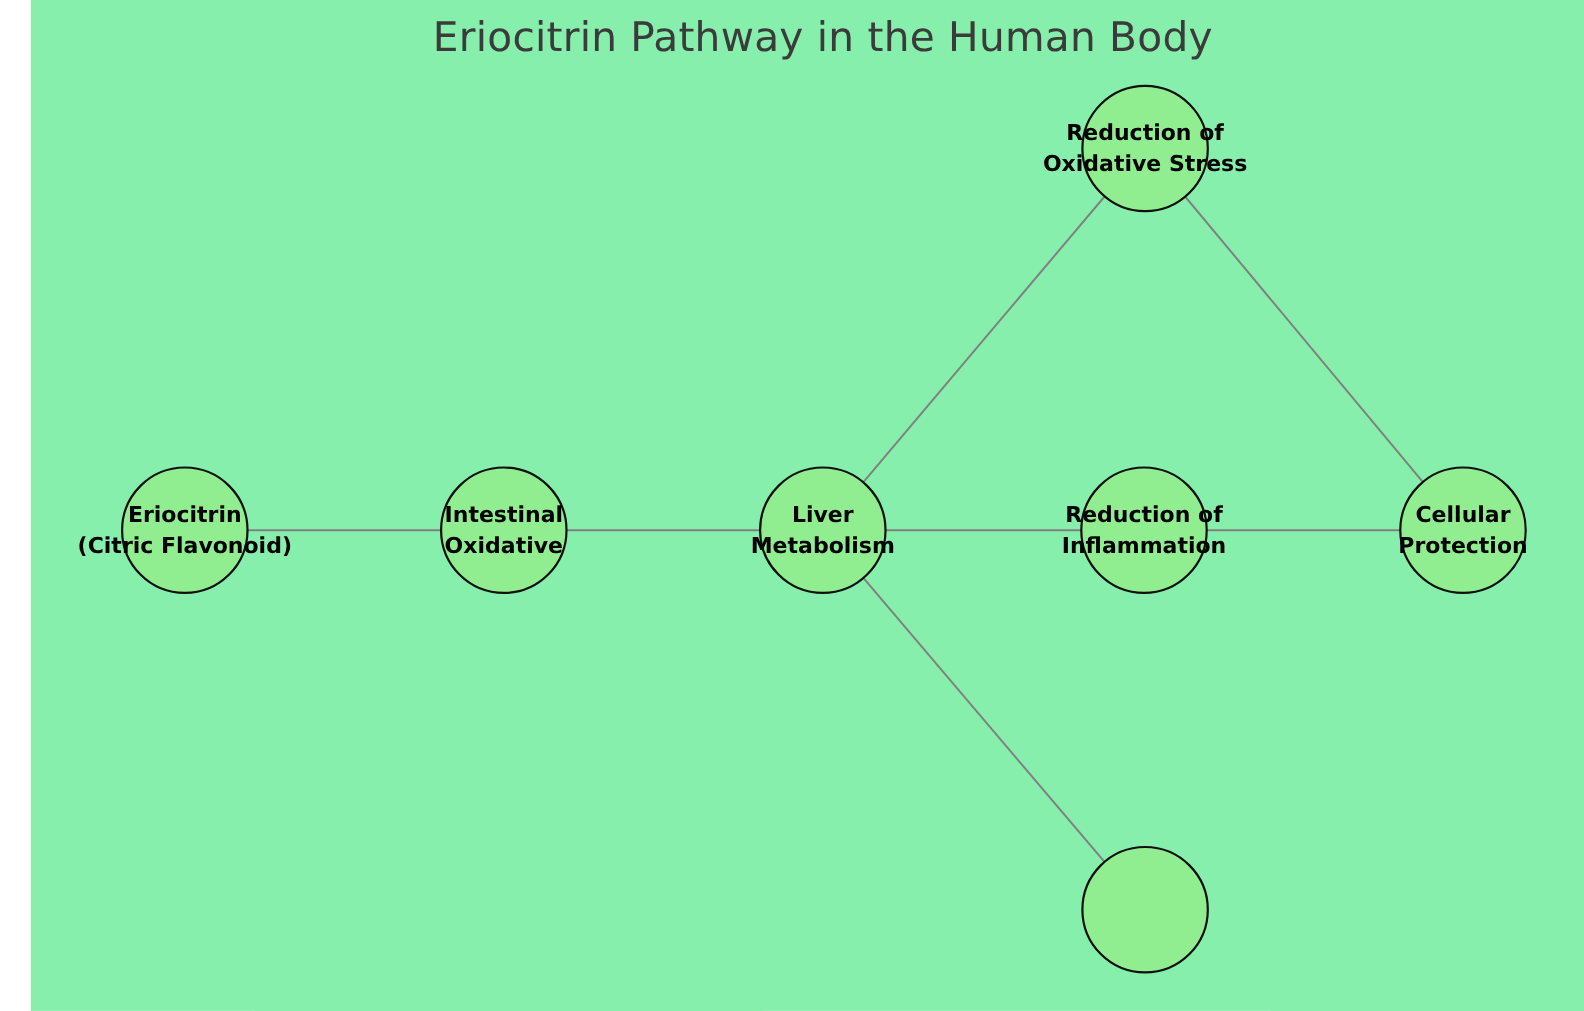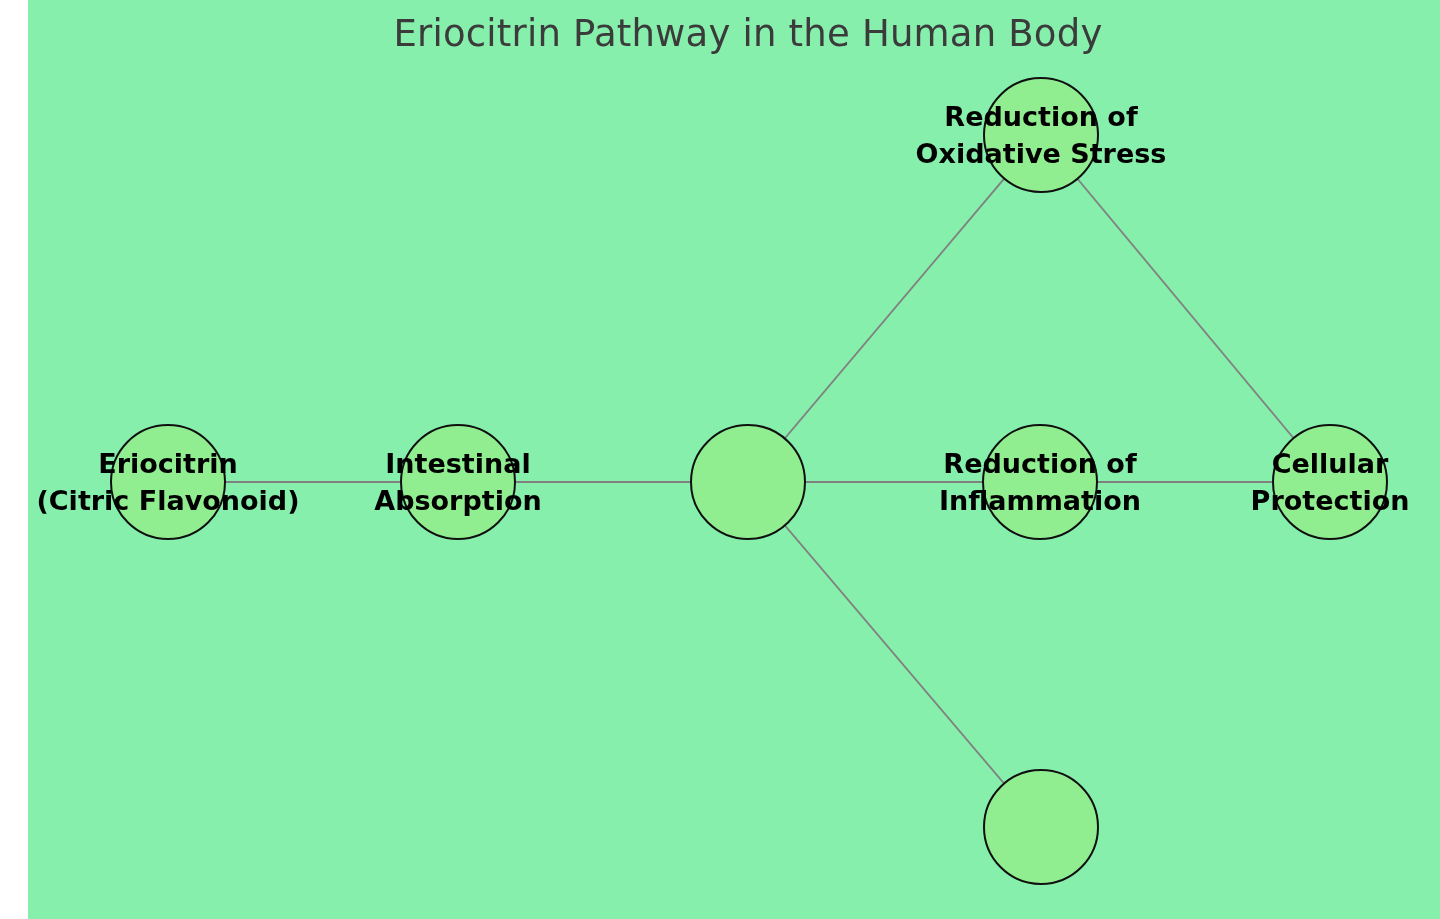--- a/index.html
+++ b/index.html
@@ -52,21 +52,21 @@
     position: absolute;
     border-radius: 50%;
     background: #90ee90;
     border: 2.2px solid #101010;
     box-sizing: border-box;
   }
   .node-label {
     position: absolute;
     text-align: center;
     font-family: "DejaVu Sans", sans-serif;
-    font-size: 27px;
+    font-size: 20px;
     font-weight: bold;
     color: #000000;
     line-height: 1.38;
     white-space: pre;
     left: 0;
     top: 50%;
     transform: translateY(-50%);
     width: 100%;
     pointer-events: none;
   }
@@ -92,21 +92,23 @@
       <div class="node" style="left: 82px; top: 424px; width: 116px; height: 116px; background: rgb(144, 238, 144); border-color: rgb(16, 16, 16);"></div>
       <div class="node" style="left: 372px; top: 424px; width: 116px; height: 116px; background: rgb(144, 238, 144); border-color: rgb(16, 16, 16);"></div>
       <div class="node" style="left: 662px; top: 424px; width: 116px; height: 116px; background: rgb(144, 238, 144); border-color: rgb(16, 16, 16);"></div>
       <div class="node" style="left: 954px; top: 424px; width: 116px; height: 116px; background: rgb(144, 238, 144); border-color: rgb(16, 16, 16);"></div>
       <div class="node" style="left: 1244px; top: 424px; width: 116px; height: 116px; background: rgb(144, 238, 144); border-color: rgb(16, 16, 16);"></div>
       <div class="node" style="left: 955px; top: 77px; width: 116px; height: 116px; background: rgb(144, 238, 144); border-color: rgb(16, 16, 16);"></div>
       <div class="node" style="left: 955px; top: 769px; width: 116px; height: 116px; background: rgb(144, 238, 144); border-color: rgb(16, 16, 16);"></div>
       <div class="node-label" style="left: -120px; top: 482px; width: 520px; color: rgb(0, 0, 0);">Eriocitrin
 (Citric Flavonoid)</div>
       <div class="node-label" style="left: 170px; top: 482px; width: 520px; color: rgb(0, 0, 0);">Intestinal
-Absorption</div>
+Oxidative</div>
+      <div class="node-label" style="left: 460px; top: 482px; width: 520px; color: rgb(0, 0, 0);">Liver
+Metabolism</div>
       <div class="node-label" style="left: 752px; top: 482px; width: 520px; color: rgb(0, 0, 0);">Reduction of
 Inflammation</div>
       <div class="node-label" style="left: 1042px; top: 482px; width: 520px; color: rgb(0, 0, 0);">Cellular
 Protection</div>
       <div class="node-label" style="left: 753px; top: 135px; width: 520px; color: rgb(0, 0, 0);">Reduction of
 Oxidative Stress</div>
     </div>
 
 </div>
 

